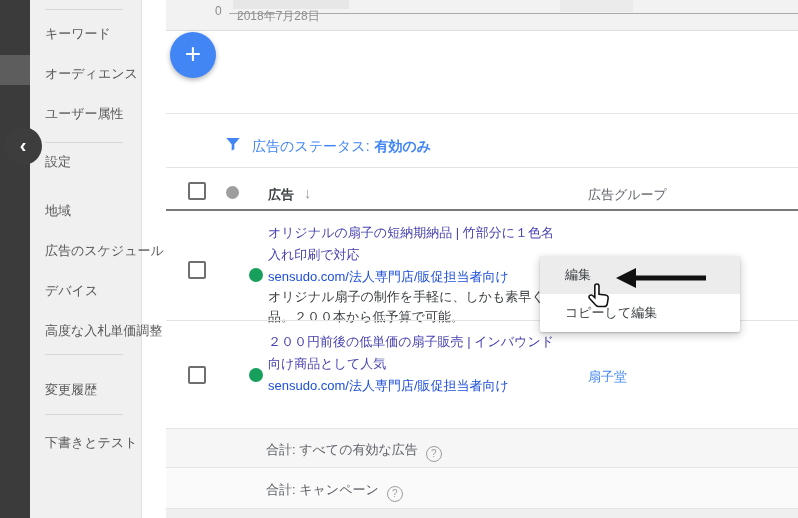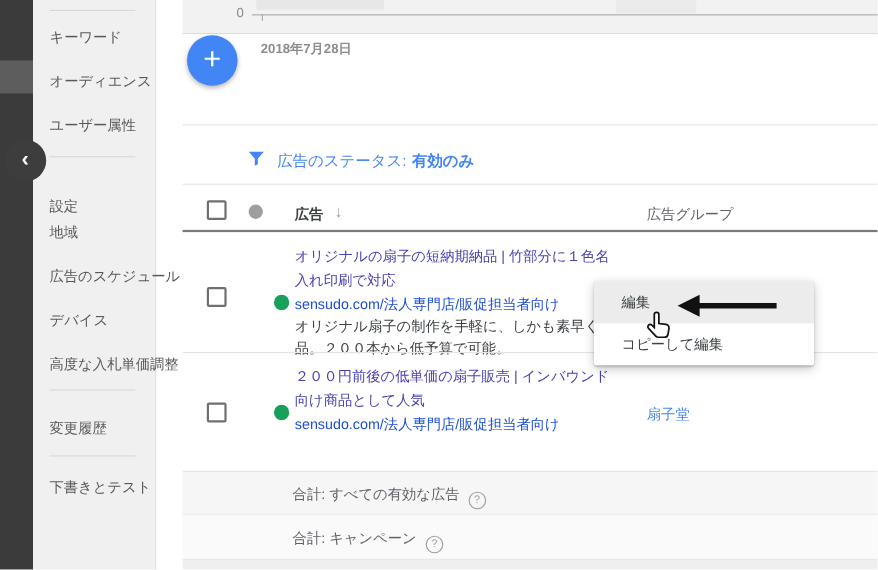--- a/index.html
+++ b/index.html
@@ -20,21 +20,21 @@
   .side-div{position:absolute;left:15px;right:18px;height:1px;background:#d8d8d8;}
 
   
   .main{position:absolute;left:166px;top:0;width:632px;height:518px;background:#fff;}
   .chart-band{position:absolute;left:0;top:0;width:632px;height:31px;background:#f2f2f2;
        border-bottom:1px solid #dddddd;box-sizing:border-box;}
   .chart-artifact{position:absolute;background:#e7e7e7;}
   .axis-zero{position:absolute;left:49px;top:4px;font-size:12px;color:#8a8a8a;}
   .axis-line{position:absolute;left:63px;top:13px;right:0;height:1px;background:#a9a9a9;}
   .axis-tick{position:absolute;left:72px;top:13px;width:1px;height:6px;background:#a9a9a9;}
-  .axis-date{position:absolute;left:71px;top:36px;font-size:12px;color:#8d8d8d;font-weight:bold;}
+  .axis-date{position:absolute;left:71px;top:8px;font-size:12px;color:#8d8d8d;}
 
   .fab{position:absolute;left:4px;top:32px;width:46px;height:46px;border-radius:50%;background:#4285f4;
        color:#fff;font-size:28px;font-weight:300;display:flex;align-items:center;justify-content:center;
        box-shadow:0 2px 5px rgba(0,0,0,.3);cursor:pointer;z-index:2;padding-bottom:3px;box-sizing:border-box;}
 
   .h-div{position:absolute;left:0;right:0;height:1px;background:#e4e4e4;}
   .thead-border{position:absolute;left:0;right:0;top:209px;height:2px;background:#7a7a7a;}
 
   .filter-icon{position:absolute;left:58px;top:135px;width:18px;height:18px;cursor:pointer;}
   .filter-text{position:absolute;left:86px;top:138px;font-size:14px;color:#4285f4;cursor:pointer;}
@@ -84,21 +84,21 @@
   <div class="collapse-btn">
     <span>‹</span>
   </div>
 
   <div class="sidebar">
     <div class="side-div" style="top:9px"></div>
     <div class="side-item" style="top:25px">キーワード</div>
     <div class="side-item" style="top:65px">オーディエンス</div>
     <div class="side-item" style="top:105px">ユーザー属性</div>
     <div class="side-div" style="top:142px"></div>
-    <div class="side-item" style="top:179px">設定</div>
+    <div class="side-item" style="top:153px">設定</div>
     <div class="side-item" style="top:202px">地域</div>
     <div class="side-item" style="top:242px">広告のスケジュール</div>
     <div class="side-item" style="top:282px">デバイス</div>
     <div class="side-item" style="top:322px">高度な入札単価調整</div>
     <div class="side-div" style="top:354px"></div>
     <div class="side-item" style="top:381px">変更履歴</div>
     <div class="side-div" style="top:414px"></div>
     <div class="side-item" style="top:434px">下書きとテスト</div>
   </div>
 

